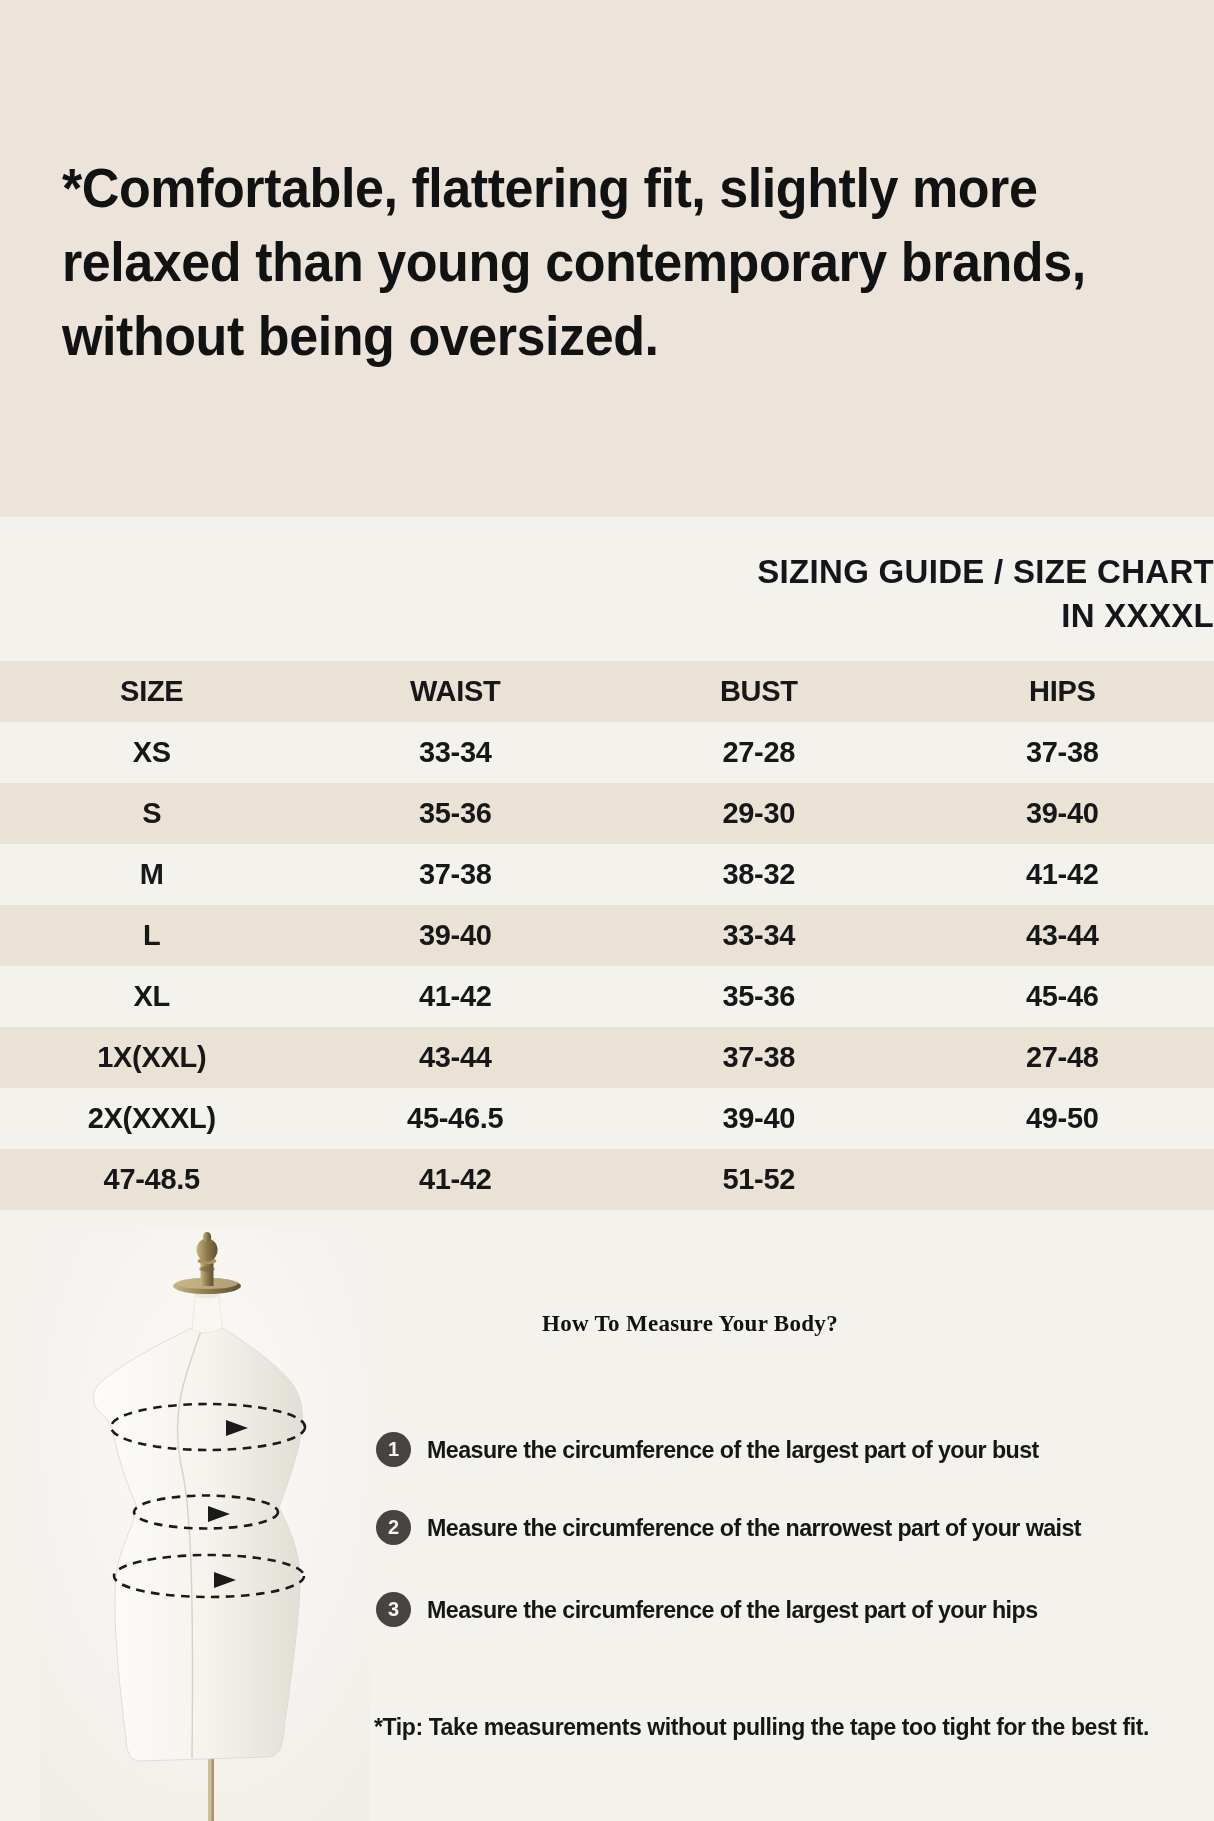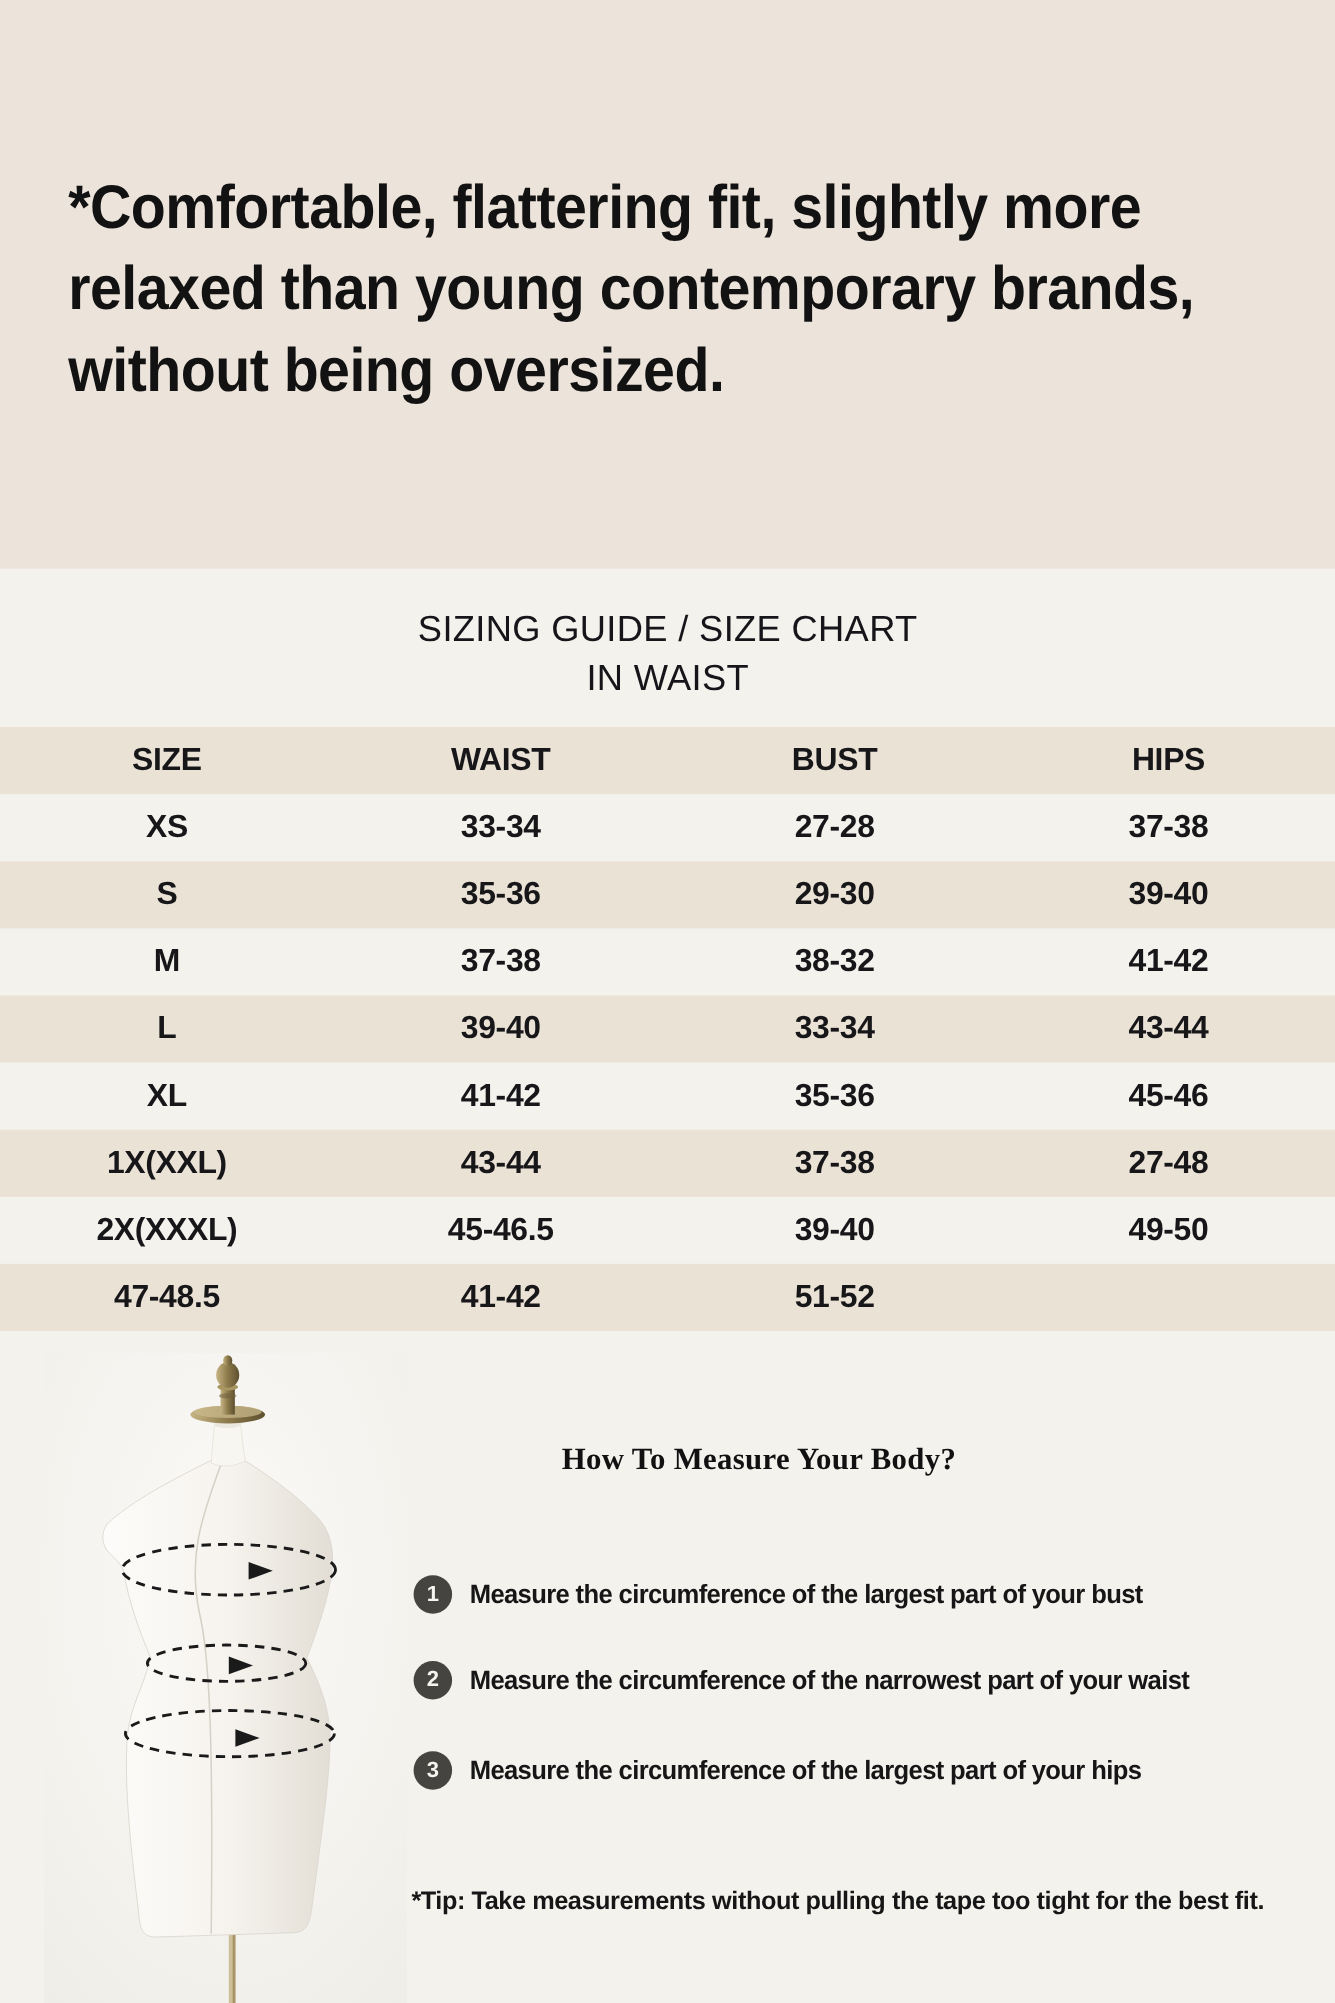--- a/index.html
+++ b/index.html
@@ -20,22 +20,22 @@
   .fit-note{
     position:absolute;left:62px;top:151px;width:1150px;
     margin:0;
     font-size:56px;font-weight:700;line-height:74px;letter-spacing:-0.5px;
     transform:scaleX(0.93);transform-origin:left top;
     color:#121212;
   }
   
   .chart-title{
     position:absolute;left:0;top:550px;width:1214px;
-    text-align:center;
-    font-size:33px;font-weight:400;line-height:44px;letter-spacing:0.3px;
+    text-align:right;
+    font-size:33px;font-weight:700;line-height:44px;letter-spacing:0.3px;
     color:#15151a;
   }
   .size-table{
     position:absolute;left:0;top:661px;width:1214px;
   }
   .trow{
     display:grid;
     grid-template-columns:25% 25% 25% 25%;
     height:61px;
     align-items:center;
@@ -47,21 +47,21 @@
     color:#17171a;
   }
   
   .mannequin{
     position:absolute;left:40px;top:1230px;width:330px;height:591px;
   }
   .measure-title{
     position:absolute;left:378px;top:1311px;width:624px;
     margin:0;text-align:center;
     font-family:"Liberation Serif", serif;
-    font-size:28px;font-weight:700;letter-spacing:0.3px;
+    font-size:23px;font-weight:700;letter-spacing:0.3px;
     color:#111;
   }
   .step{
     position:absolute;left:376px;
     display:flex;align-items:center;gap:16px;
   }
   .step-1{top:1432px;} .step-2{top:1510px;} .step-3{top:1592px;}
   .step-badge{
     flex:0 0 auto;
     width:35px;height:35px;border-radius:50%;
@@ -88,21 +88,21 @@
 <div class="page">
 
   <section class="hero">
     <p class="fit-note"><span>*Comfortable, flattering fit, slightly more</span><br>
     <span>relaxed than young contemporary brands,</span><br>
     <span>without being oversized.</span></p>
   </section>
 
   <div class="chart-title">
     <div>SIZING GUIDE / SIZE CHART</div>
-    <div>IN WAIST</div>
+    <div>IN XXXXL</div>
   </div>
 
   <div class="size-table">
     <div class="trow">
       <div class="tcell">SIZE</div>
       <div class="tcell">WAIST</div>
       <div class="tcell">BUST</div>
       <div class="tcell">HIPS</div>
     </div>
     <div class="trow">

